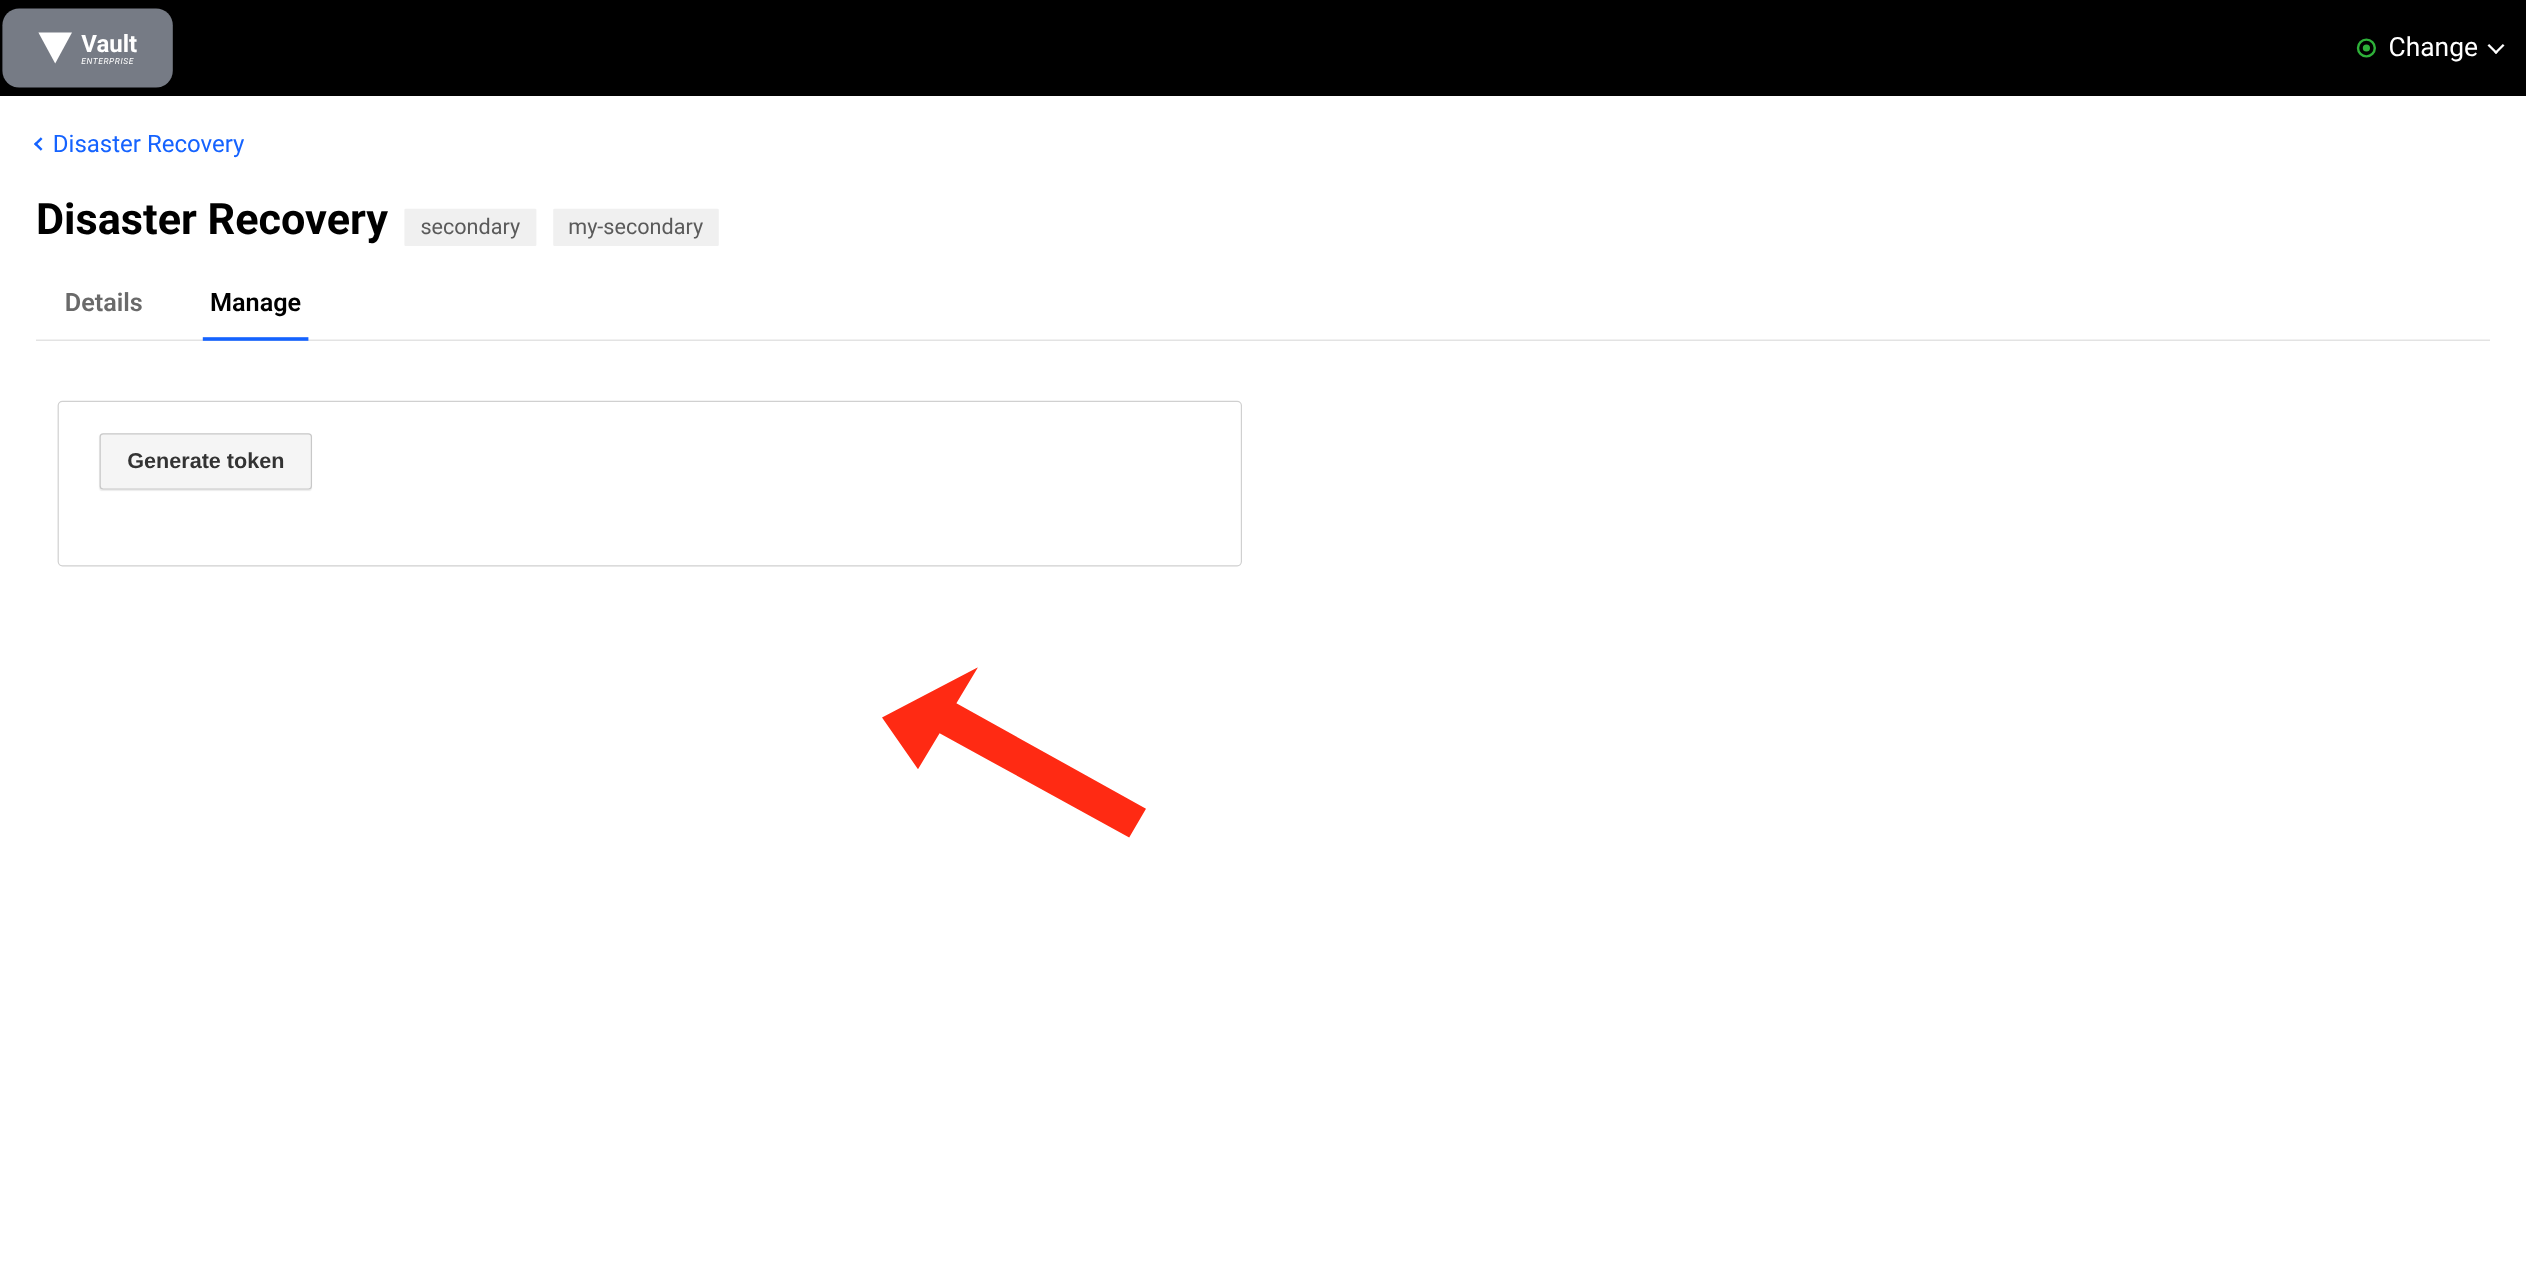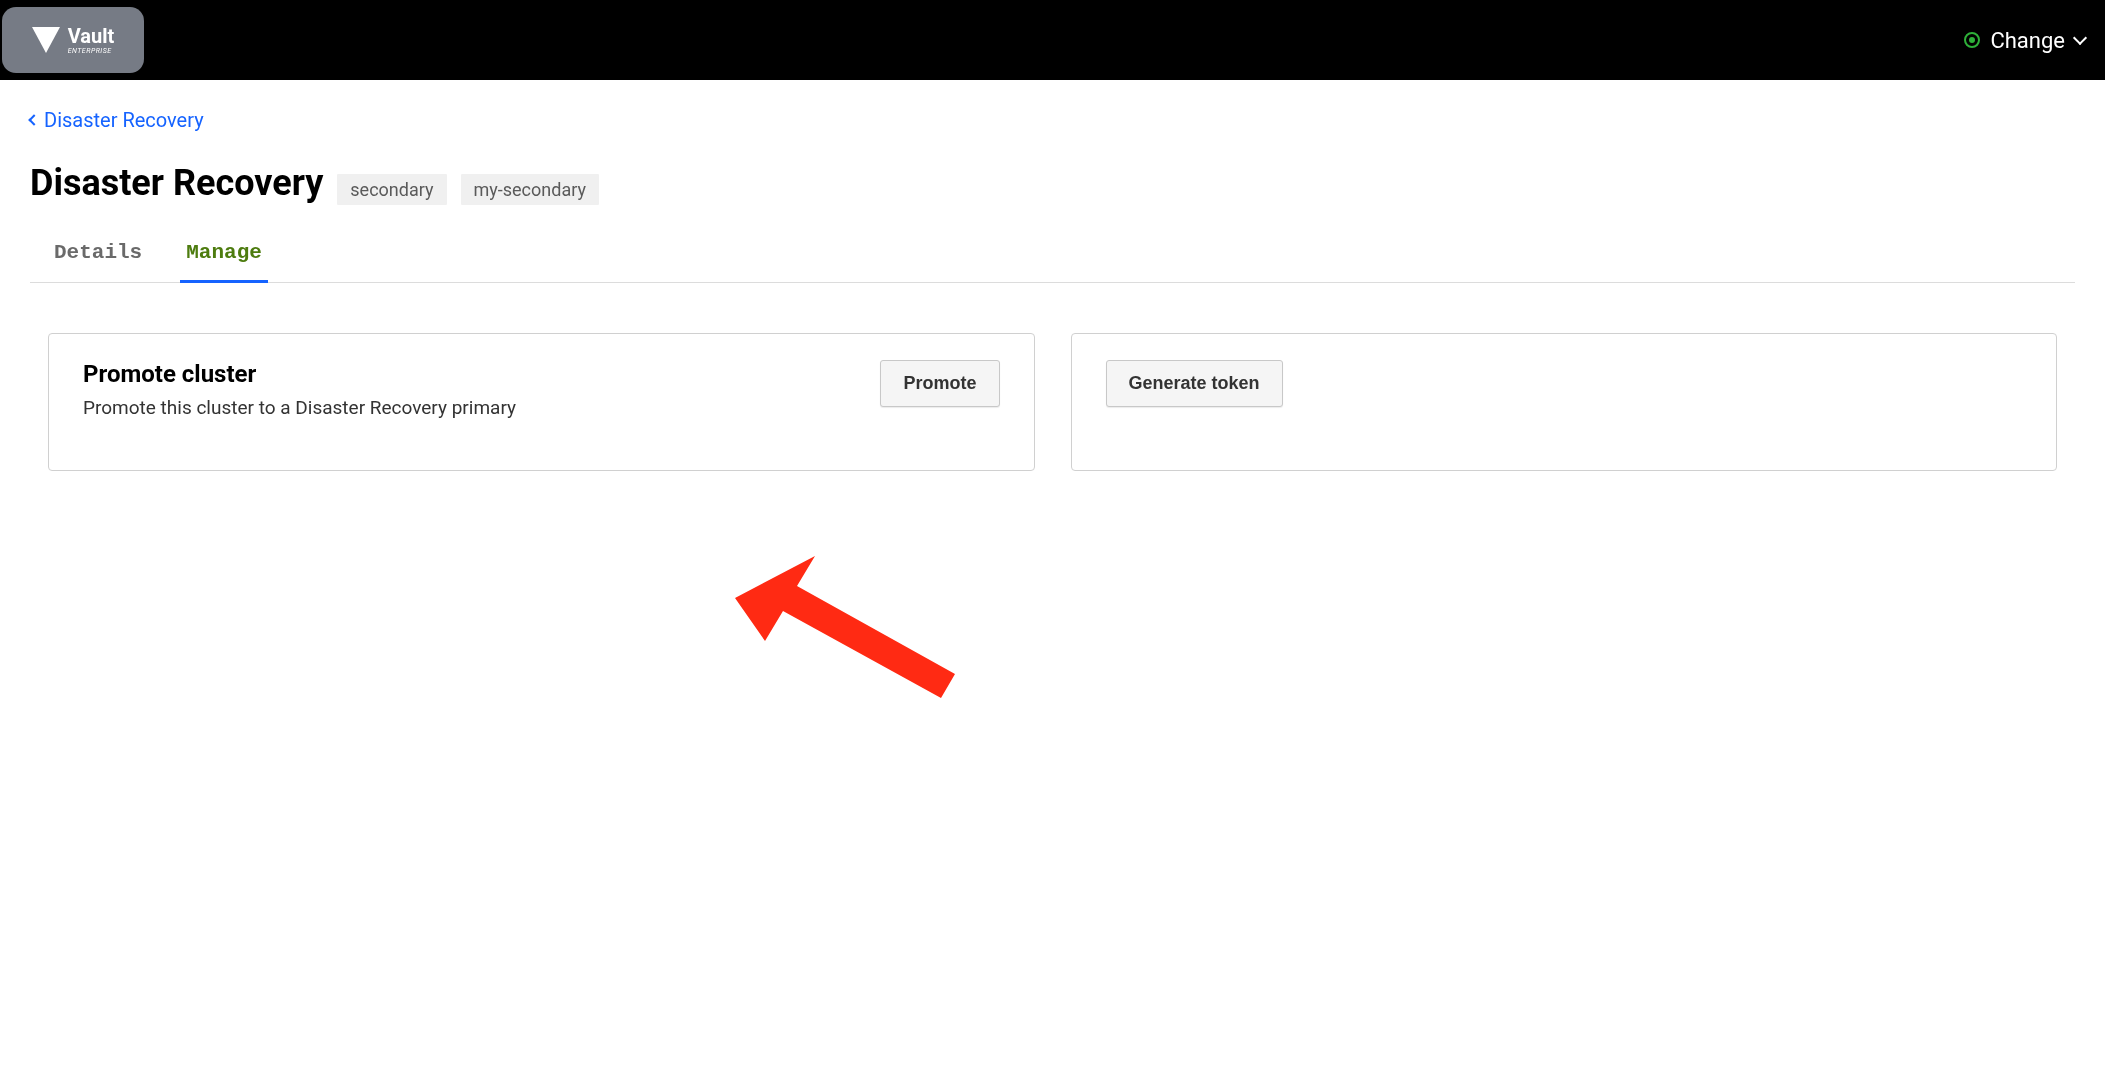--- a/index.html
+++ b/index.html
@@ -127,36 +127,35 @@
     .badge {
       background: #f0f0f0;
       color: #5a5a5a;
       padding: 5px 13px;
       border-radius: 1px;
       font-size: 18px;
       margin-top: 14px;
     }
     .tabs {
       display: flex;
-      gap: 32px;
+      gap: 44px;
       border-bottom: 1px solid #dcdcdc;
       padding-left: 18px;
-      font-family: Liberation Mono, monospace;
     }
     .tab {
       padding: 8px 6px 16px 6px;
       font-size: 21px;
       color: #6a6a6a;
       font-weight: 600;
       cursor: pointer;
       border-bottom: 3px solid transparent;
       margin-bottom: -1px;
     }
     .tab.active {
-      color: #4d7c0f;
+      color: #000000;
       border-bottom-color: #1563ff;
     }
     .cards-grid {
       display: grid;
       grid-template-columns: 1fr 1fr;
       gap: 36px;
       padding: 50px 18px 0 18px;
     }
     .card {
       border: 1px solid #d0d0d0;
@@ -230,27 +229,20 @@
     <span class="badge">my-secondary</span>
   </div>
 
   <div class="tabs">
     <div class="tab">Details</div>
     <div class="tab active">Manage</div>
   </div>
 
   <div class="cards-grid">
 
-    <div class="card">
-      <div class="card-text">
-        <div class="card-title">Promote cluster</div>
-        <div class="card-desc">Promote this cluster to a Disaster Recovery primary</div>
-      </div>
-      <button class="card-btn">Promote</button>
-    </div>
 
 
     <div class="card">
       <button class="card-btn">Generate token</button>
     </div>
 
     <div></div>
 
   </div>
 

